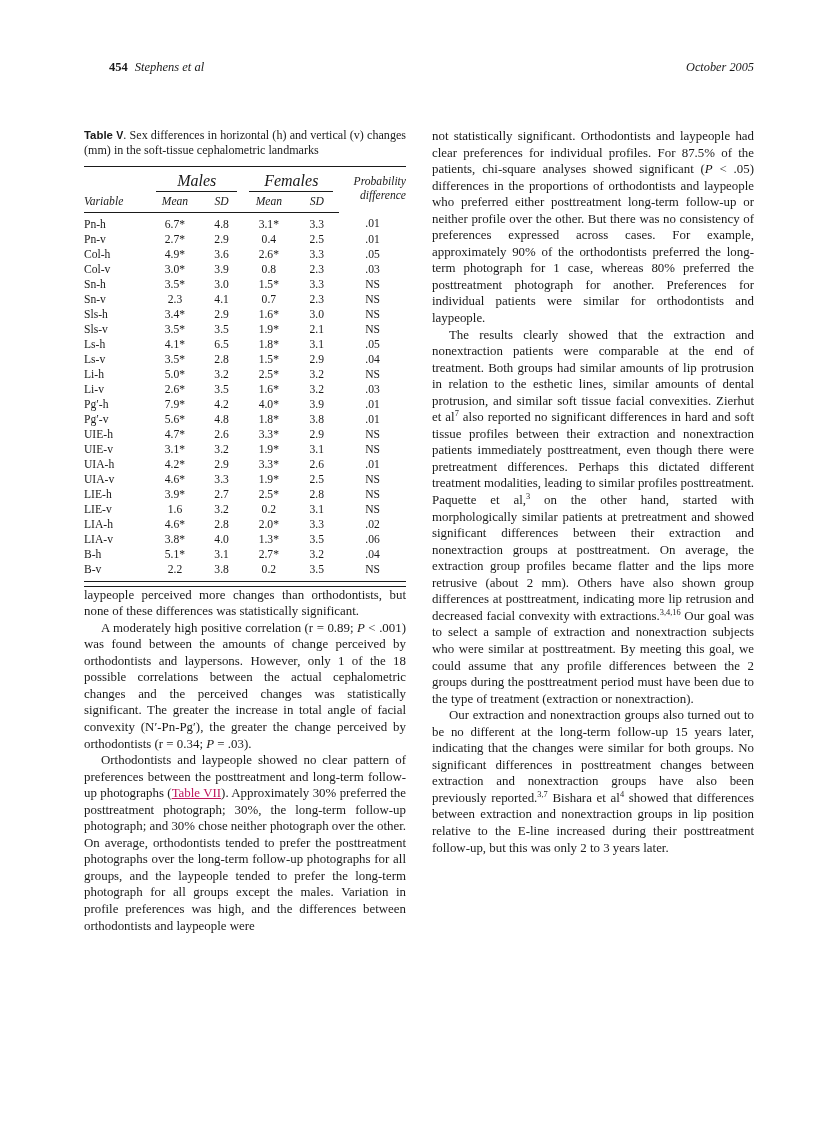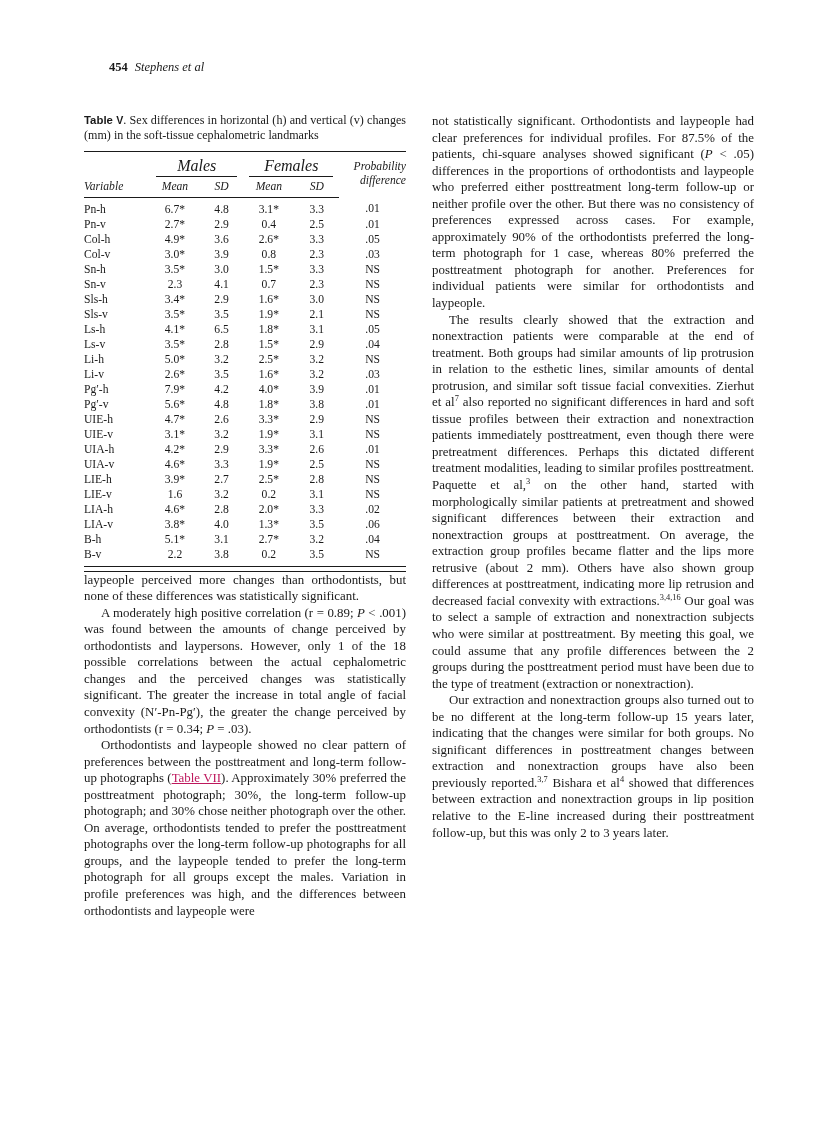--- a/index.html
+++ b/index.html
@@ -48,21 +48,21 @@
     right: 0; top: 0;
     text-align: right;
     font-style: italic;
     font-size: 12.3px;
     line-height: 15.5px;
   }
 
   
   .col {
     position: absolute;
-    top: 113px;
+    top: 128px;
     width: 322px;
   }
   .col-left  { left: 84px; }
   .col-right { left: 432px; }
 
   
   .tbl-caption {
     font-size: 12.1px;
     line-height: 15.3px;
     text-align: justify;
@@ -155,20 +155,21 @@
 </head>
 <body>
 
 <div class="page">
 
   <div class="runhead">
     <div class="runhead-left">
       <span class="folio">454</span><span class="authors">Stephens et al</span>
     </div>
     <div class="runhead-right">
+      <div>October 2005</div>
     </div>
   </div>
 
   <div class="col col-left">
 
     <div class="tbl-caption">
       <span class="lbl"><span>Table</span> <span class="rn">V</span></span><span>. Sex differences in horizontal (h) and vertical (v) changes (mm) in the soft-tissue cephalometric landmarks</span>
     </div>
 
     <table class="data">

